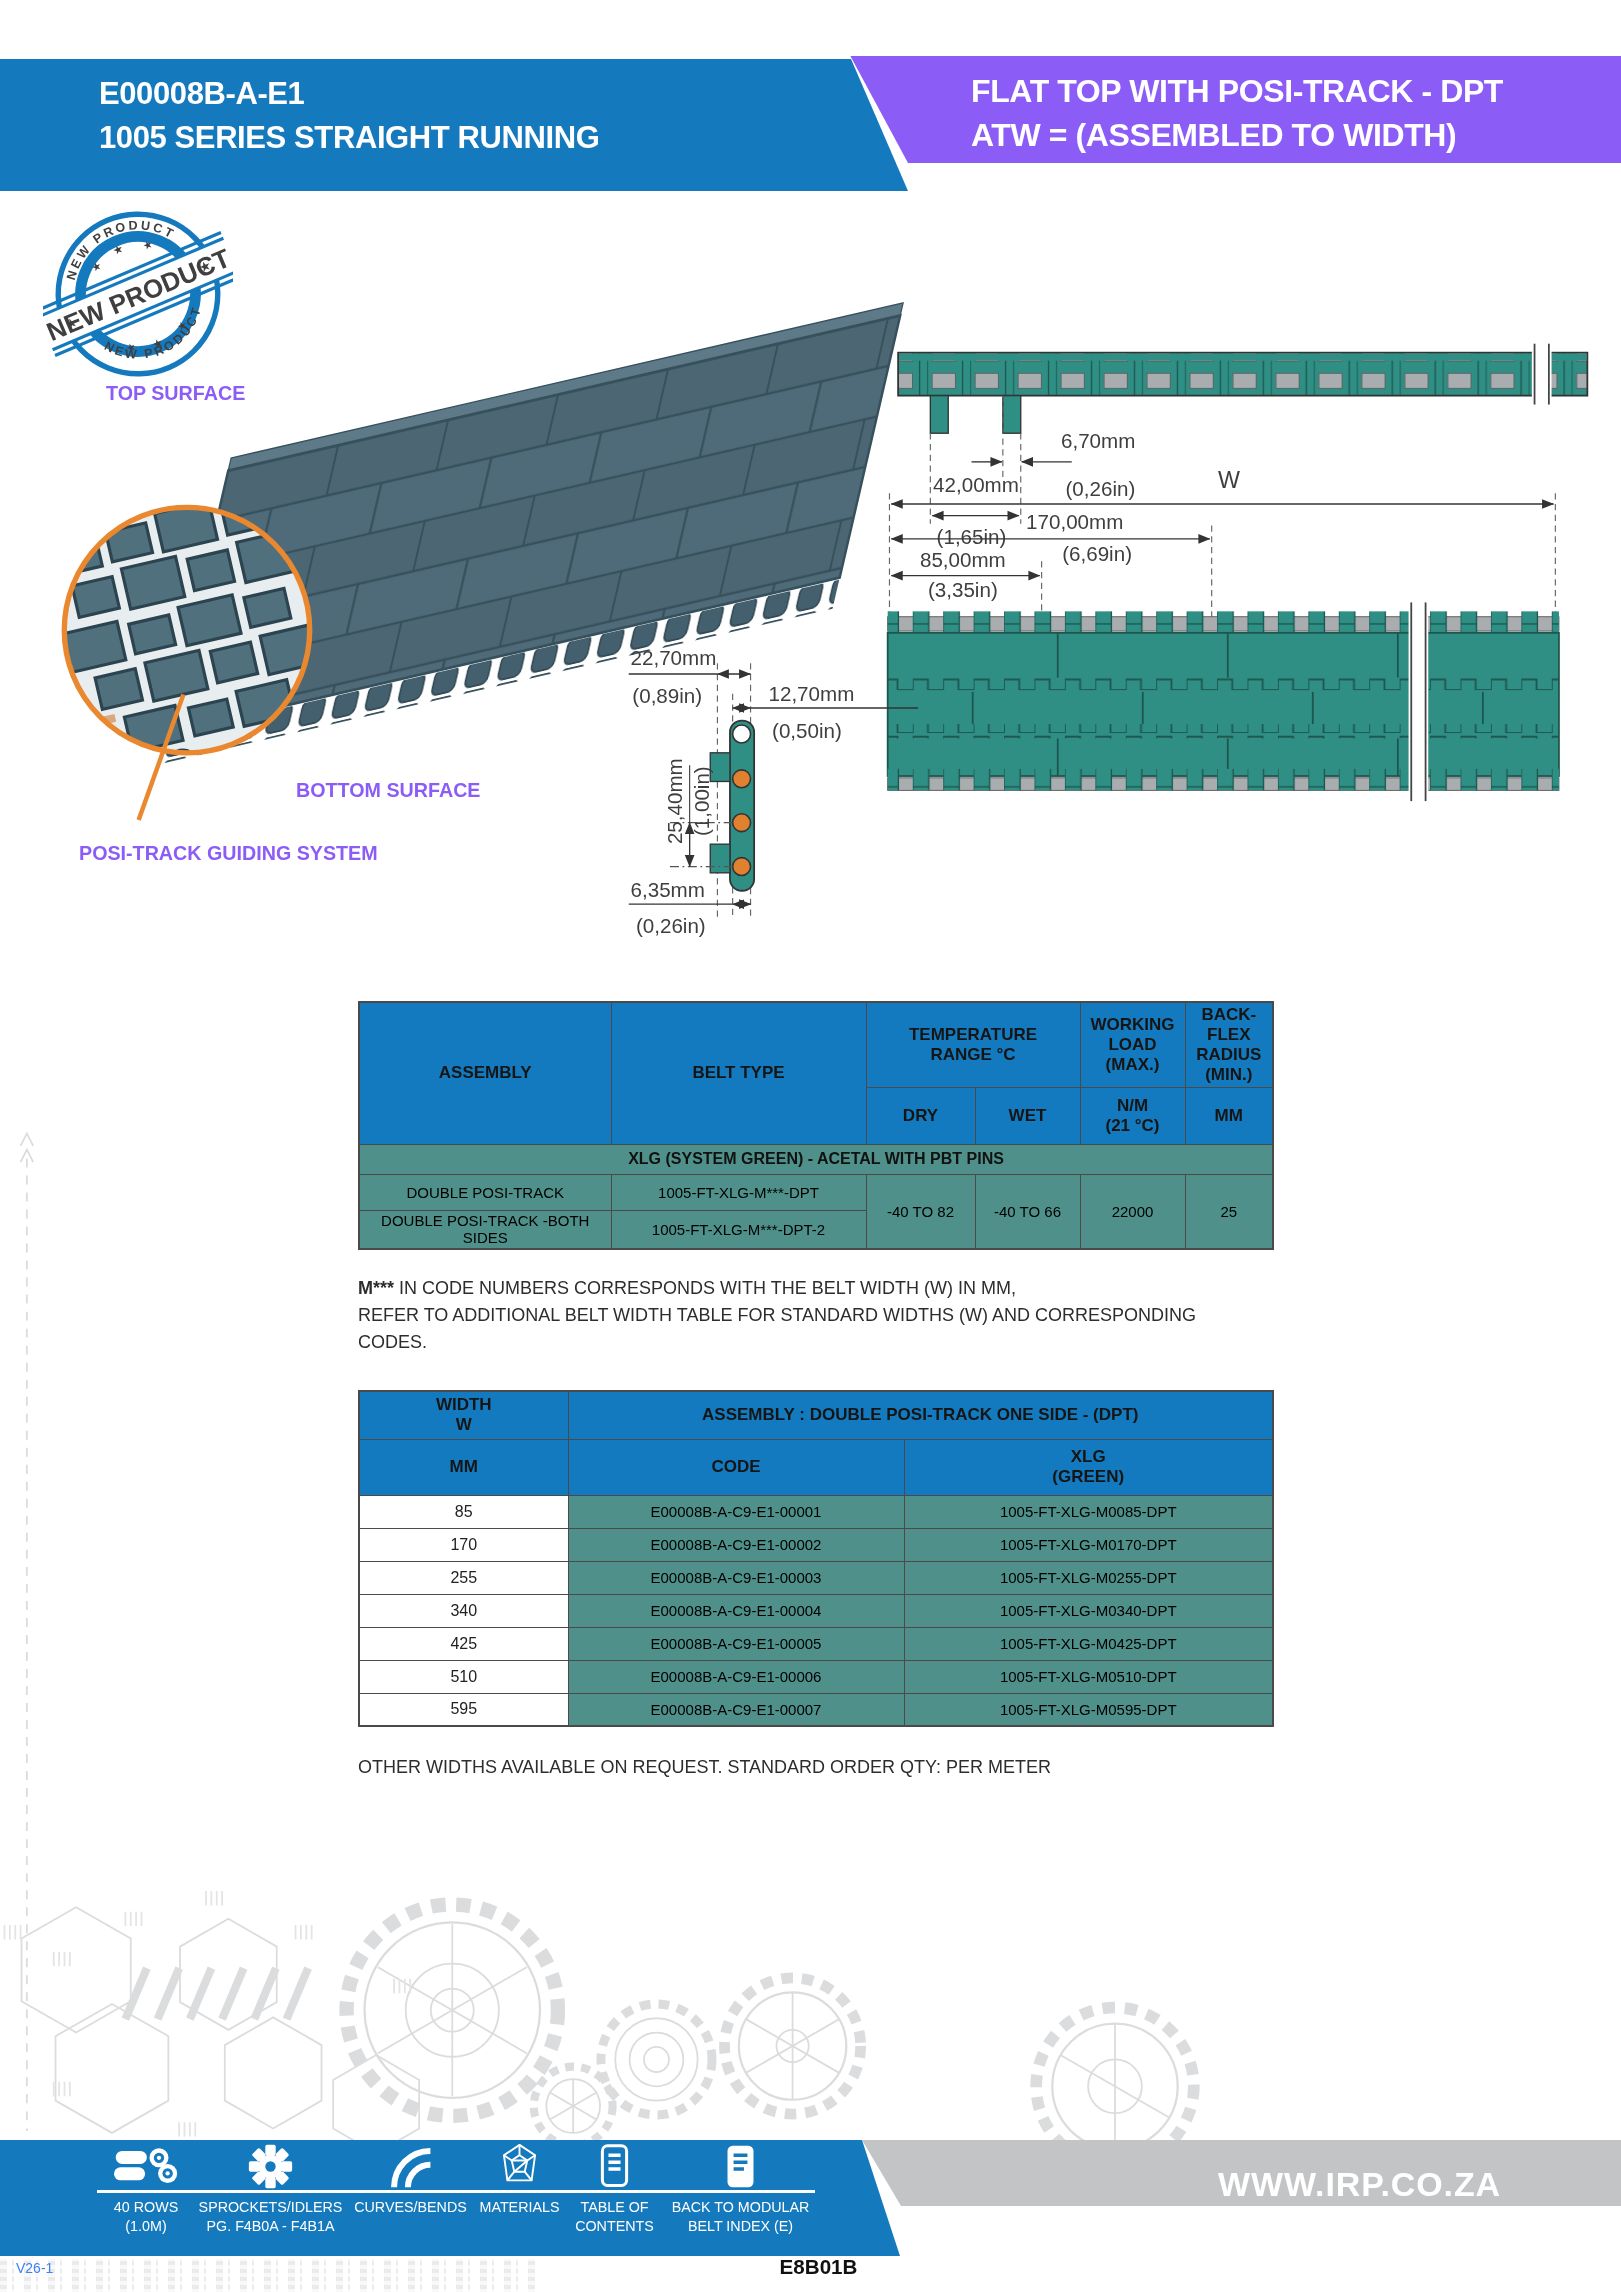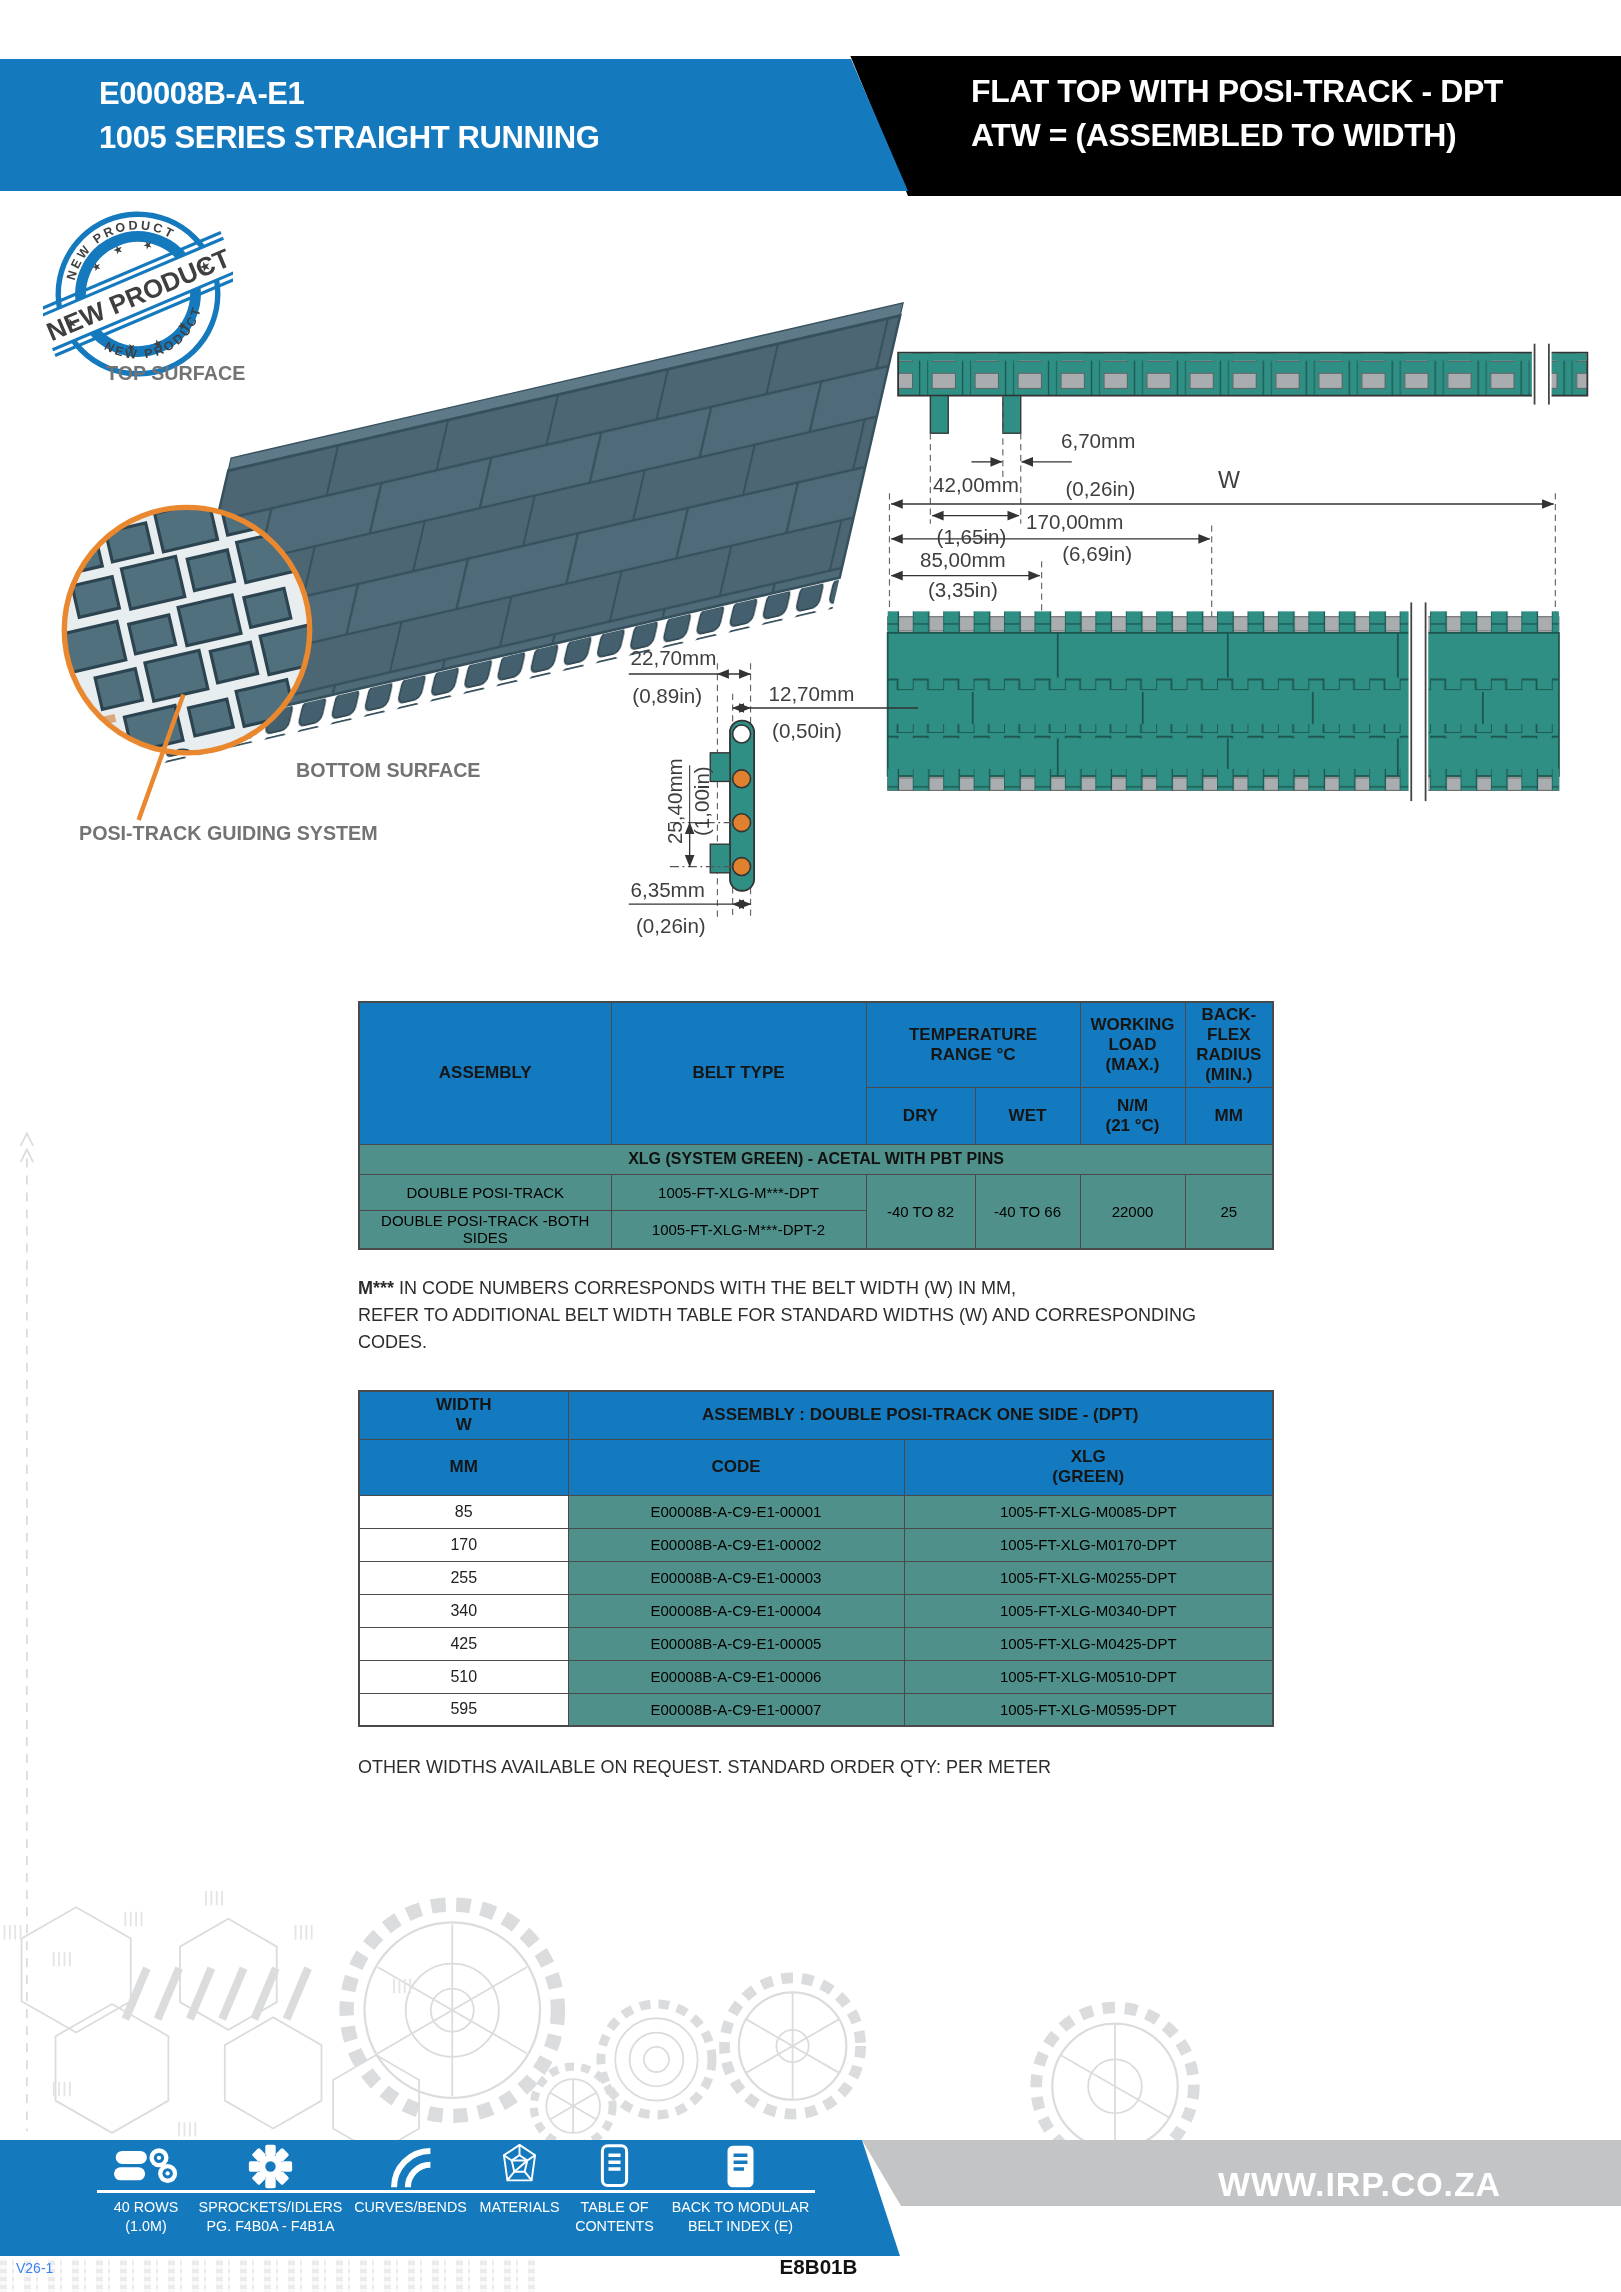--- a/index.html
+++ b/index.html
@@ -3,29 +3,29 @@
 <meta charset="utf-8">
 <style>
   html,body { margin:0; padding:0; background:#fff; }
   .page { position:relative; width:1621px; height:2293px; background:#fff; overflow:hidden;
           font-family:"Liberation Sans", sans-serif; }
   .abs { position:absolute; }
 
   
   .header-blue { position:absolute; left:0; top:59px; width:908px; height:132px; background:#1579BE;
                  clip-path:polygon(0 0, 851px 0, 908px 100%, 0 100%); z-index:3; }
-  .header-gray { position:absolute; left:837px; top:56px; width:784px; height:140px; background:#000000;
+  .header-gray { position:absolute; left:837px; top:56px; width:784px; height:107px; background:#8b5cf6;
                  clip-path:polygon(13.4px 0, 100% 0, 100% 100%, 71px 100%); z-index:2; }
   .header-text { position:absolute; left:99px; top:12.5px; color:#fff; font-weight:bold;
                  font-size:31px; line-height:44px; letter-spacing:-0.4px; white-space:nowrap; }
   .header-text-r { position:absolute; left:134px; top:12.5px; color:#fff; font-weight:bold;
                  font-size:32px; line-height:44px; letter-spacing:-0.4px; white-space:nowrap; }
 
   
-  .olabel { position:absolute; color:#737373; font-weight:bold; font-size:19.7px; letter-spacing:0px; white-space:nowrap; z-index:6; }
+  .olabel { position:absolute; color:#8b5cf6; font-weight:bold; font-size:19.7px; letter-spacing:0px; white-space:nowrap; z-index:6;margin-top:20px; }
 
   
   table { border-collapse:collapse; table-layout:fixed; }
   .dtable { position:absolute; z-index:5; }
   .dtable table { width:100%; border:2.7px solid #4a4a4a; }
   .dtable td { border:1.8px solid #4a4a4a; text-align:center; vertical-align:middle; padding:1.8px 3.6px; }
   .hblue  { background:#147ABF; color:#151515; font-weight:bold; font-size:17px; }
   .steal  { background:#4F918A; color:#111; font-weight:bold; font-size:16px; }
   .dteal  { background:#4F918A; color:#000000; font-size:15px;margin-left:44px; }
   .dwhite { background:#fff; color:#222; font-size:16px; }

